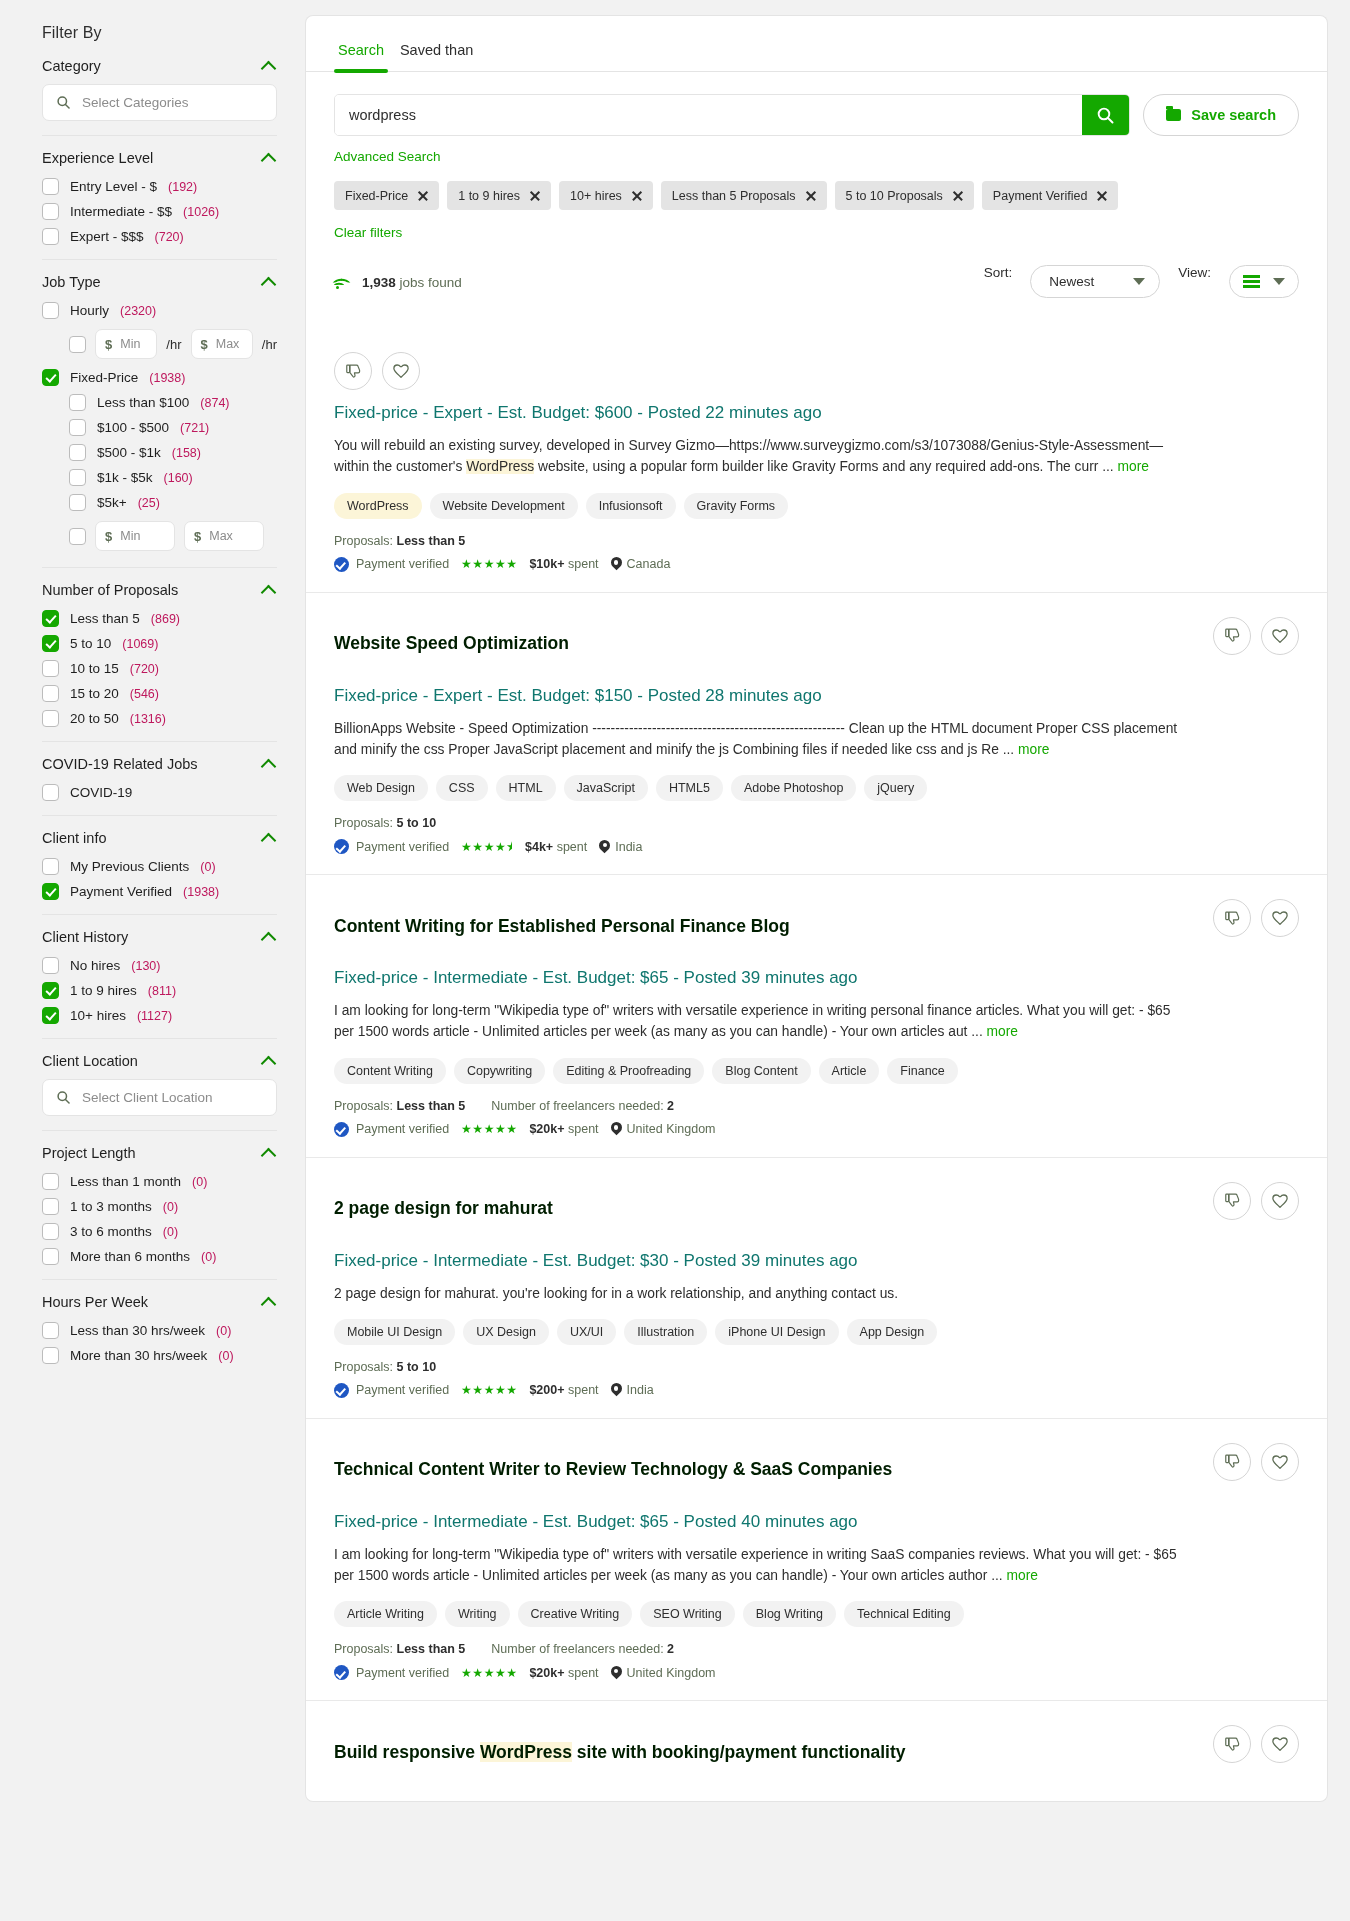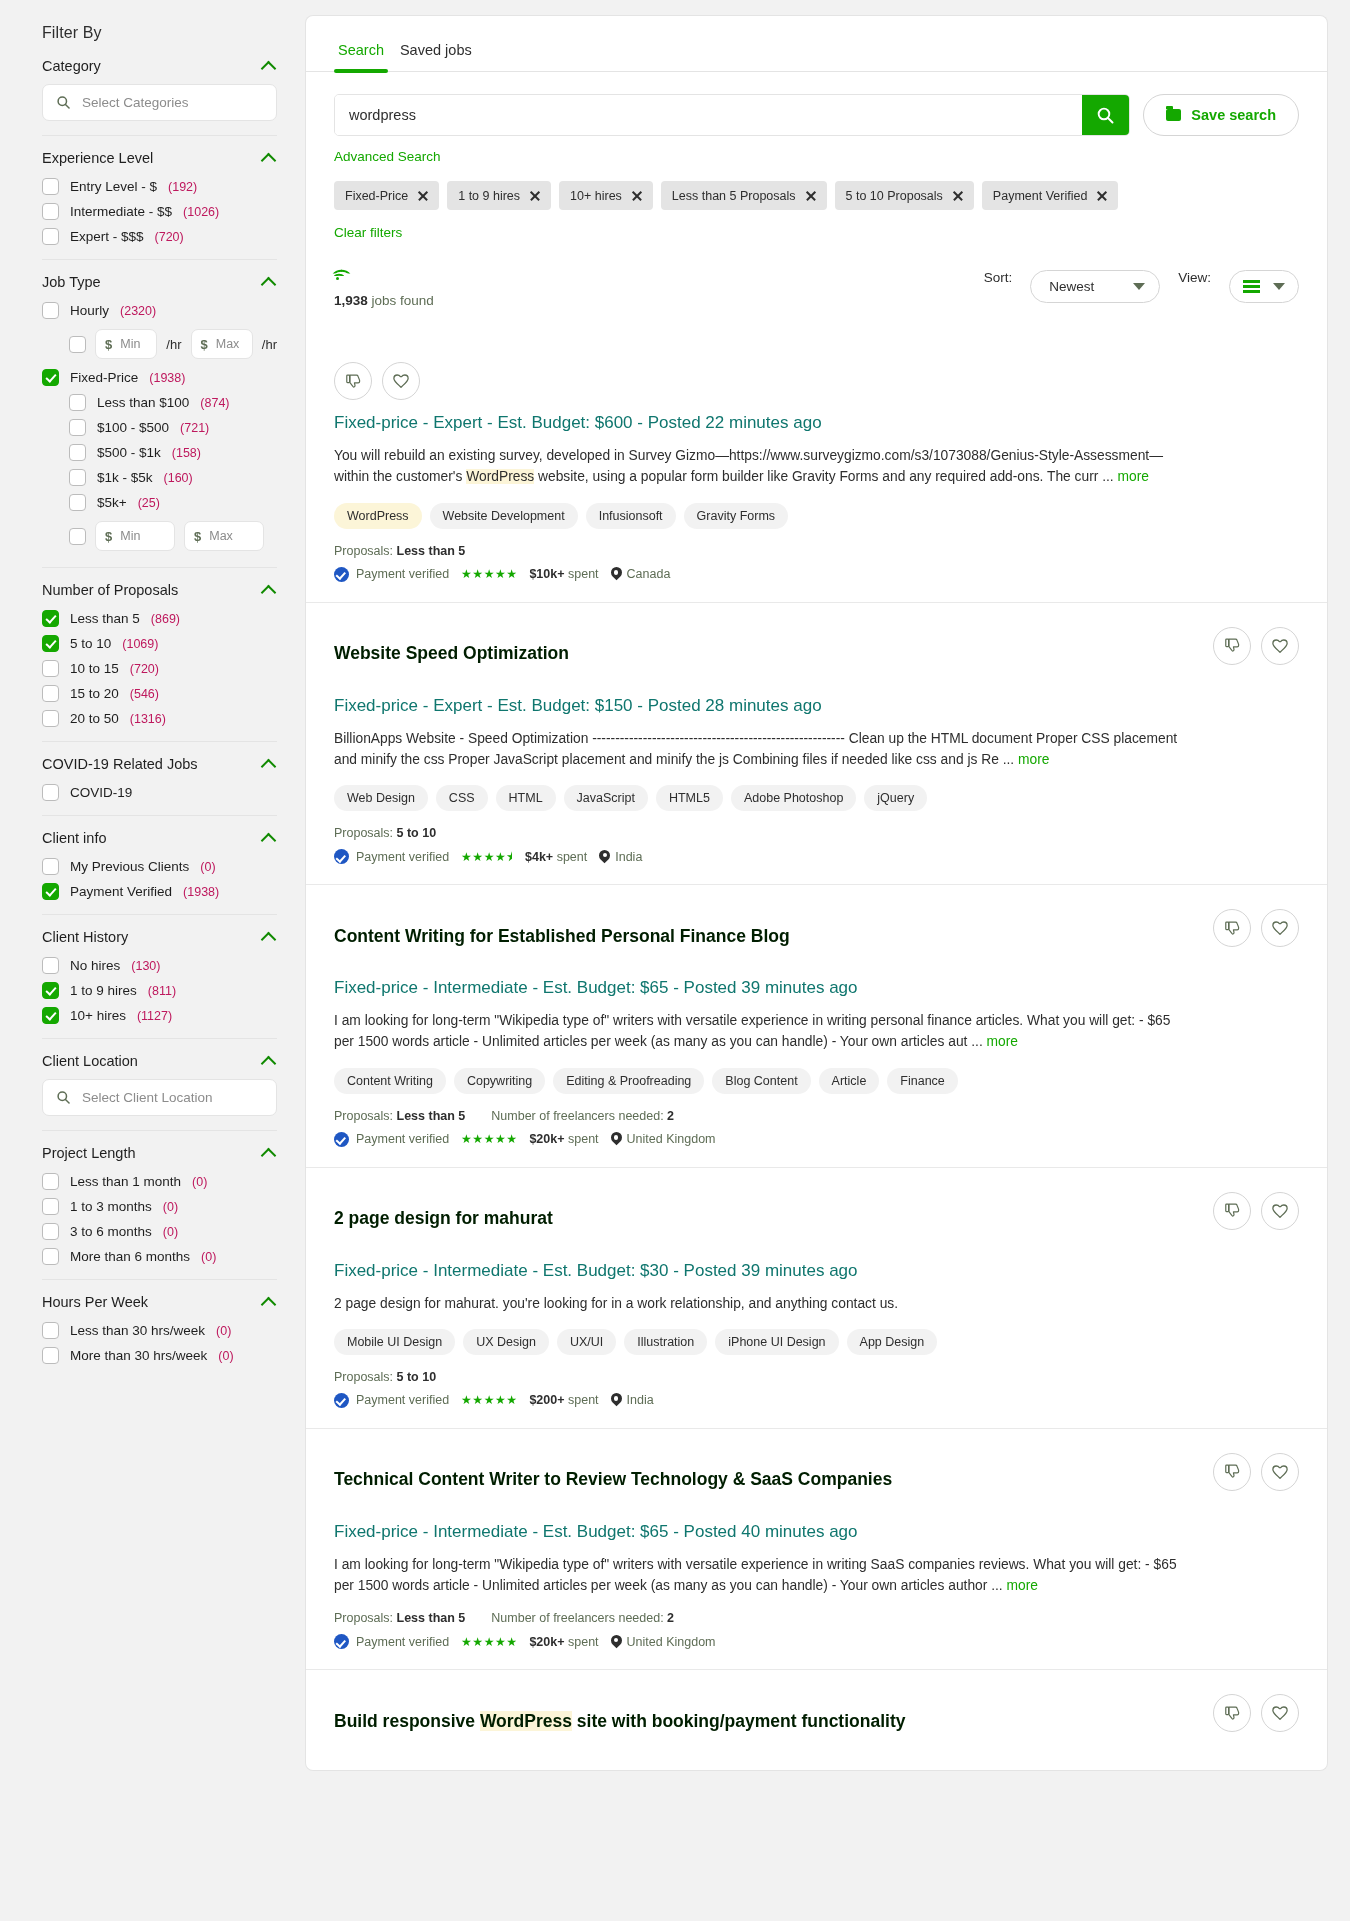--- a/index.html
+++ b/index.html
@@ -137,21 +137,21 @@
     width: 12px; height: 1.7px; background: #2e2e2e;
   }
   .xm::before { transform: rotate(45deg); }
   .xm::after  { transform: rotate(-45deg); }
   .clearf { display: inline-block; padding: 15px 28px 0 28px; font-size: 13.5px; color: #14a800; cursor: pointer; }
 
   .resultbar {
     display: flex; align-items: center; justify-content: space-between;
     padding: 24px 28px 16px 28px;
   }
-  .found { display: flex; align-items: flex-start; gap: 12px; font-size: 13.5px; color: #5e6d55; flex-direction: column; }
+  .found { display: flex; align-items: flex-end; gap: 12px; font-size: 13.5px; color: #5e6d55; }
   .found b { color: #2e2e2e; font-weight: bold; }
   .rss { width: 16px; height: 16px; position: relative; }
   .rss span { position: absolute; border: 2px solid #14a800; border-radius: 0; }
   .rss .a1 { left: 2px; bottom: 1px; width: 3px; height: 3px; background: #14a800; border: none; border-radius: 50%; }
   .rss .a2 { left: 1px; bottom: 1px; width: 8px; height: 8px; border-width: 2px; border-color: #14a800; border-right-color: transparent; border-bottom-color: transparent; transform: rotate(45deg); border-radius: 8px 0 0 0; }
   .rss .a3 { left: 1px; bottom: 1px; width: 13px; height: 13px; border-width: 2px; border-color: #14a800; border-right-color: transparent; border-bottom-color: transparent; transform: rotate(45deg); border-radius: 13px 0 0 0; }
   .ctrls { display: flex; align-items: flex-start; gap: 18px; }
   .ctrl-lbl { font-size: 13.5px; color: #2e2e2e; }
   .sel {
     display: flex; align-items: center; justify-content: space-between;
@@ -438,21 +438,21 @@
       </div>
   </div>
 </aside>
 
 <main class="main">
 
   <section class="panel panel-top">
 
     <div class="tabs">
       <div class="tab active">Search</div>
-      <div class="tab">Saved jobs</div>
+      <div class="tab">Saved than</div>
     </div>
 
     <div class="searchrow">
       <div class="sbox">
         <input type="text" value="wordpress" style="">
         <button class="sbtn">
           <svg width="19" height="19" viewBox="0 0 20 20">
             <circle cx="8.4" cy="8.4" r="5.6" fill="none" stroke="#fff" stroke-width="2"></circle>
             <line x1="12.6" y1="12.6" x2="17.4" y2="17.4" stroke="#fff" stroke-width="2" stroke-linecap="round"></line>
           </svg>
@@ -708,20 +708,28 @@
             </button>
             <button class="abtn">
               <svg width="18" height="18" viewBox="0 0 24 24">
                 <path d="M12 20.3l-1.5-1.4C5.4 14.3 2.5 11.7 2.5 8.5 2.5 6 4.5 4 7 4c1.7 0 3.3.8 4.2 2.1h1.6C13.7 4.8 15.3 4 17 4c2.5 0 4.5 2 4.5 4.5 0 3.2-2.9 5.8-8 10.4L12 20.3z" fill="none" stroke="#5e6d55" stroke-width="1.7" stroke-linejoin="round"></path>
               </svg>
             </button>
           </div>
         </div>
         <div class="job-meta">Fixed-price - Intermediate - Est. Budget: $65 - Posted 40 minutes ago</div>
         <div class="job-desc">I am looking for long-term "Wikipedia type of" writers with versatile experience in writing SaaS companies reviews. What you will get: - $65 per 1500 words article - Unlimited articles per week (as many as you can handle) - Your own articles author ... <span class="more">more</span></div>
+        <div class="tags">
+          <span class="tag">Article Writing</span>
+          <span class="tag">Writing</span>
+          <span class="tag">Creative Writing</span>
+          <span class="tag">SEO Writing</span>
+          <span class="tag">Blog Writing</span>
+          <span class="tag">Technical Editing</span>
+        </div>
         <div class="stats">
           <span><span>Proposals: </span><b>Less than 5</b></span>
           <span><span>Number of freelancers needed: </span><b>2</b></span>
         </div>
         <div class="clientrow">
           <span class="verified">
             <span class="vbadge"></span>
             <span>Payment verified</span>
           </span>
           <span class="stars">★★★★★</span>

